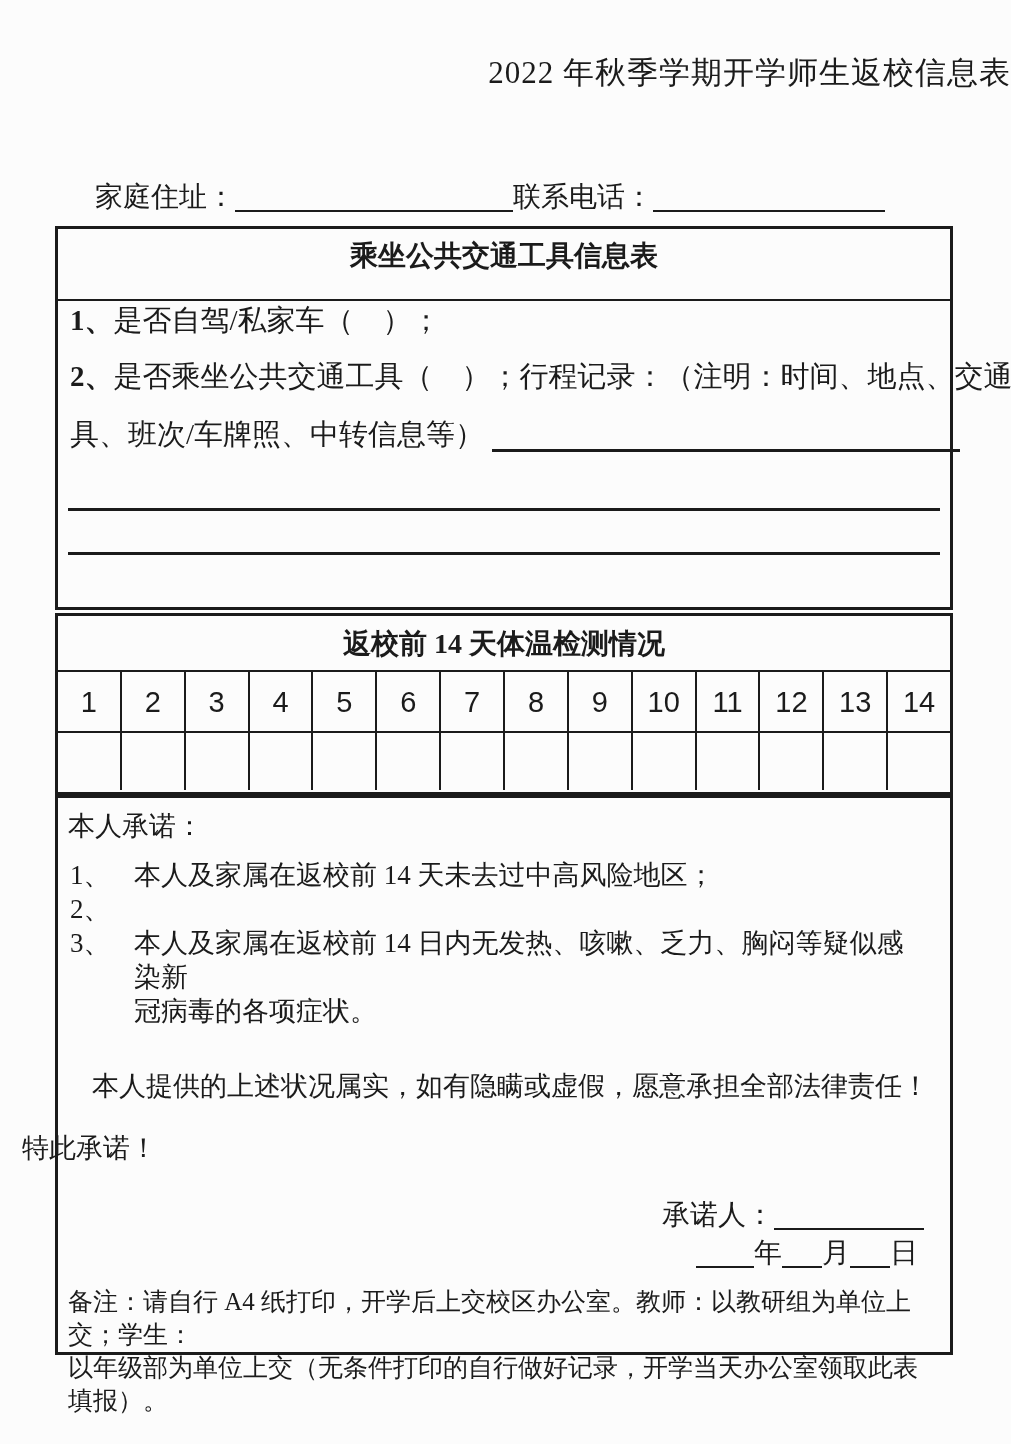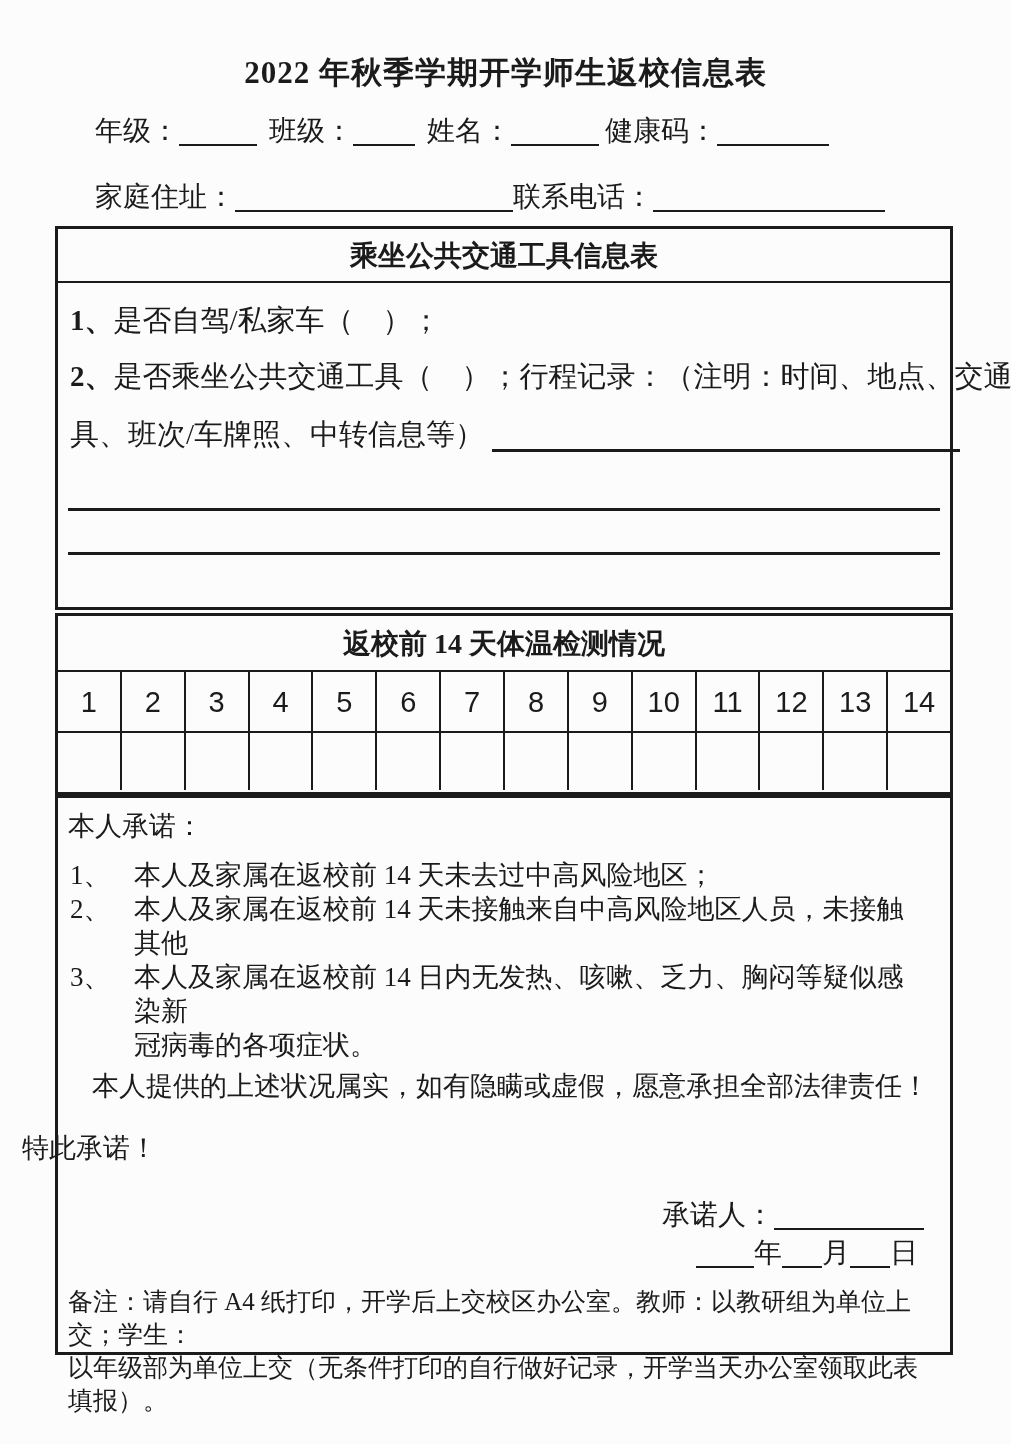--- a/index.html
+++ b/index.html
@@ -4,21 +4,21 @@
 <style>
   * { margin:0; padding:0; box-sizing:border-box; }
   html,body { background:#ffffff; }
   .page {
     position:relative; width:1011px; height:1444px; background:#fcfcfc;
     color:#1b1b1b; font-family:"Liberation Serif","DejaVu Serif",serif;
     overflow:hidden;
   }
   .title {
     position:absolute; top:52px; left:0; width:100%;
-    text-align:center; font-size:31px; font-weight:bold; letter-spacing:1px;
+    text-align:right; font-size:31px; font-weight:normal; letter-spacing:1px;
   }
   .frow { position:absolute; left:95px; font-size:28px; white-space:nowrap; }
   .frow1 { top:112px; }
   .frow2 { top:178px; }
   .ul {
     display:inline-block; height:1em; border-bottom:2.5px solid #1b1b1b;
     vertical-align:-6px;
   }
   .w78{width:78px;} .w62{width:62px;} .w88{width:88px;} .w112{width:112px;}
   .w278{width:278px;} .w232{width:232px;}
@@ -29,21 +29,21 @@
   .box {
     position:absolute; left:55px; width:898px;
     border:3px solid #1b1b1b;
   }
   .box-header {
     width:100%; text-align:center; font-weight:bold; font-size:28px;
     border-bottom:2.5px solid #1b1b1b;
   }
   
   .box1 { top:226px; height:384px; }
-  .bh1 { height:54px; line-height:54px; }
+  .bh1 { height:72px; line-height:54px; }
   .b1-item1 { position:absolute; top:72px; left:12px; font-size:29px; }
   .b1-item2 { position:absolute; top:118px; left:12px; right:10px; font-size:29px; }
   .b1-line { height:58px; line-height:58px; white-space:nowrap; }
   .inum { font-weight:bold; }
   .trail { width:468px; border-bottom:3px solid #1b1b1b; vertical-align:-8px; margin-left:8px; }
   .wline { position:absolute; left:10px; right:10px; border-bottom:3px solid #1b1b1b; }
   .wline1 { top:279px; }
   .wline2 { top:323px; }
 
   
@@ -81,23 +81,20 @@
     color:#c3c3c3; font-size:27px; letter-spacing:1px;
   }
 </style>
 </head>
 <body>
 
 <div class="page">
 
   <div class="title">2022 年秋季学期开学师生返校信息表</div>
 
-  <div class="frow frow1">
-    <span>年级：</span><span class="ul w78"></span><span class="gap">班级：</span><span class="ul w62"></span><span class="gap">姓名：</span><span class="ul w88"></span><span class="gap-s">健康码：</span><span class="ul w112"></span>
-  </div>
 
   <div class="frow frow2">
     <span>家庭住址：</span><span class="ul w278"></span><span>联系电话：</span><span class="ul w232"></span>
   </div>
 
   <div class="box box1">
     <div class="box-header bh1">乘坐公共交通工具信息表</div>
     <div class="b1-item1">
       <span class="inum">1、</span><span>是否自驾/私家车（　）；</span>
     </div>
@@ -155,21 +152,20 @@
     <div class="pledge-list">
       <div class="pitem">
         <div class="pnum">1、</div>
         <div class="ptext">
           <div class="pline">本人及家属在返校前 14 天未去过中高风险地区；</div>
         </div>
       </div>
       <div class="pitem">
         <div class="pnum">2、</div>
         <div class="ptext">
-          <div class="pline">本人及家属在返校前 14 天未接触来自中高风险地区人员，未接触其他</div>
         </div>
       </div>
       <div class="pitem">
         <div class="pnum">3、</div>
         <div class="ptext">
           <div class="pline">本人及家属在返校前 14 日内无发热、咳嗽、乏力、胸闷等疑似感染新</div>
           <div class="pline">冠病毒的各项症状。</div>
         </div>
       </div>
     </div>

